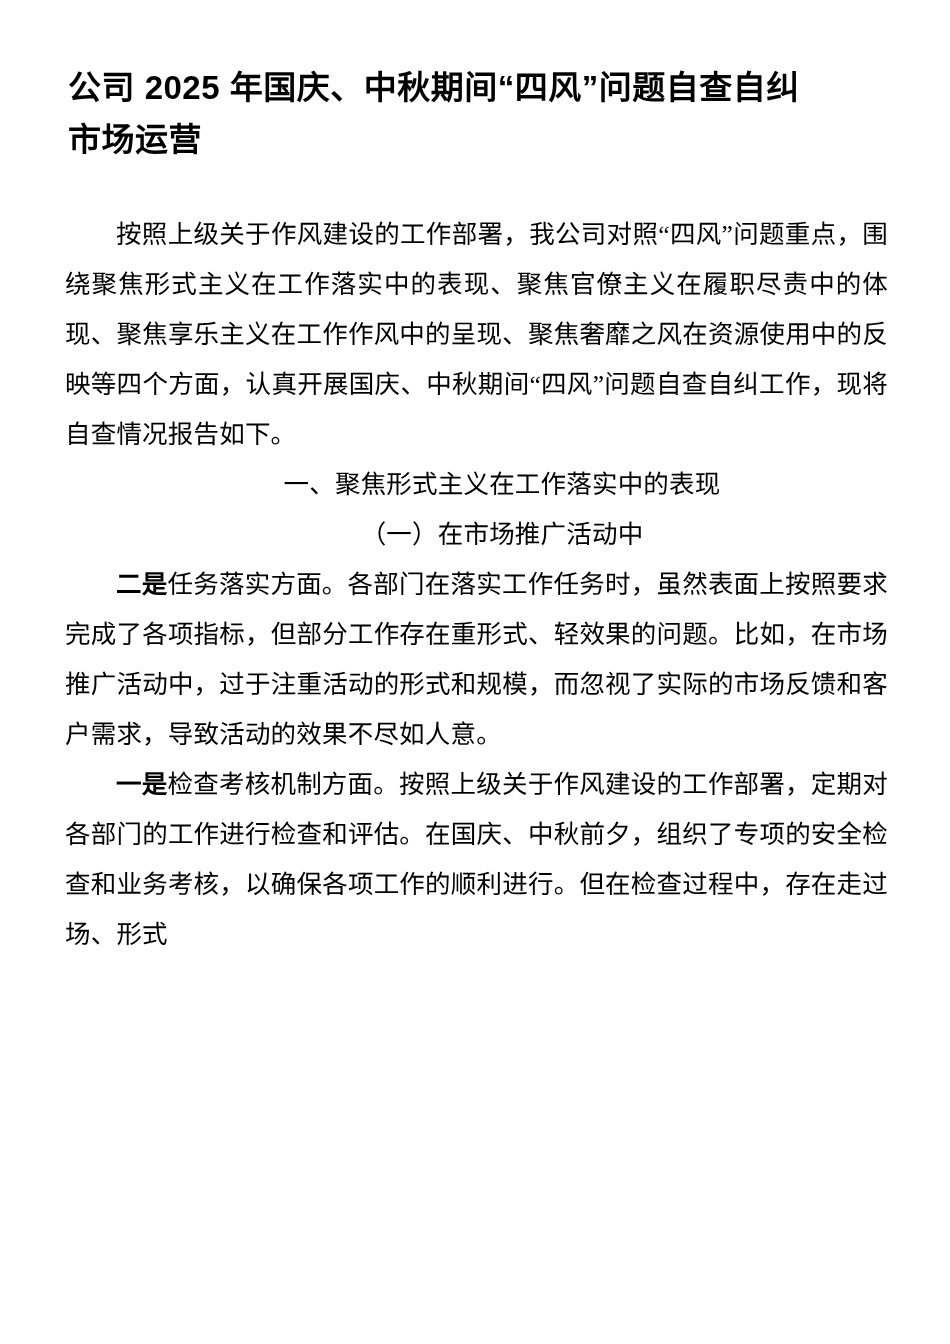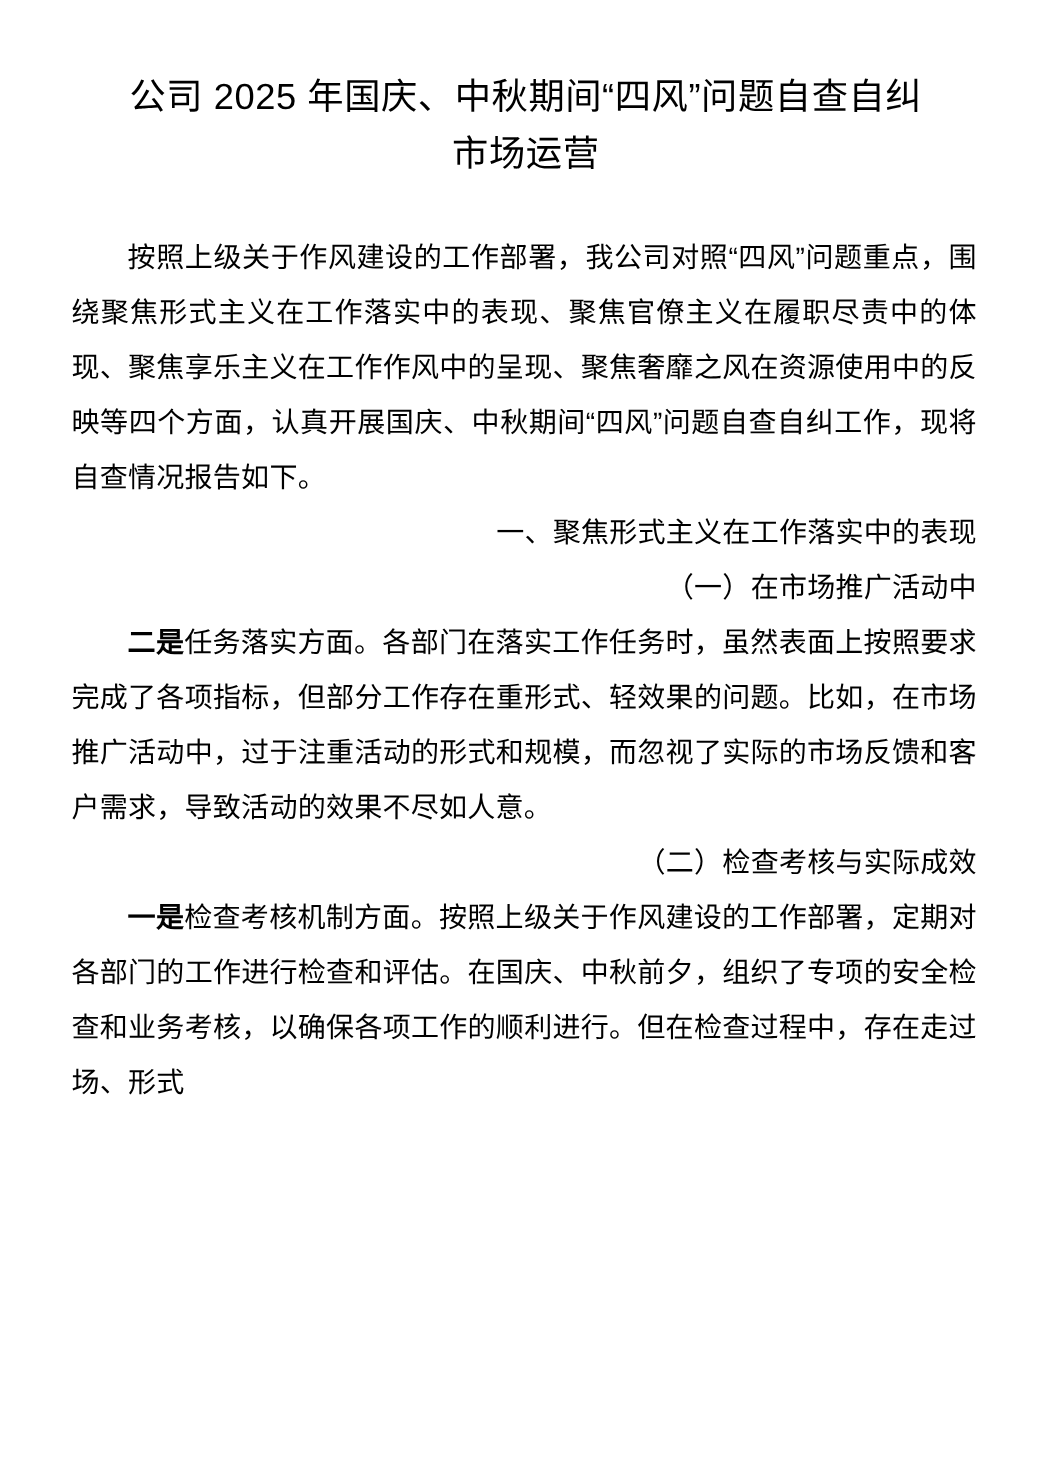--- a/index.html
+++ b/index.html
@@ -16,49 +16,50 @@
     overflow: hidden;
     font-family: "Liberation Sans", "DejaVu Sans", sans-serif;
     color: #000000;
     box-sizing: border-box;
   }
   .doc-title {
     position: absolute;
     left: 68px;
     top: 62px;
     width: 820px;
-    text-align: center;
+    text-align: left;
     font-size: 33px;
-    font-weight: 400;
+    font-weight: 700;
     line-height: 52px;
     letter-spacing: 0.5px;
     color: #000000;
   }
   .body-block {
     position: absolute;
     left: 65px;
     top: 210px;
     width: 823px;
+    font-family: Liberation Serif, serif;
   }
   p.para {
     margin: 0;
     font-size: 25.5px;
     line-height: 50px;
     text-align: justify;
     text-justify: inter-character;
     text-indent: 51px;
     color: #000000;
     word-break: break-all;
     letter-spacing: 0.2px;
   }
   p.heading {
     margin: 0;
     font-size: 25.5px;
     line-height: 50px;
-    text-align: right;
+    text-align: center;
     text-indent: 51px;
     color: #000000;
     letter-spacing: 0.2px;
   }
   .lead {
     font-weight: 700;
   }
 </style>
 </head>
 <body>
@@ -74,19 +75,18 @@
 
     <p class="para"><span>按照上级关于作风建设的工作部署，我公司对照“四风”问题重点，围绕聚焦形式主义在工作落实中的表现、聚焦官僚主义在履职尽责中的体现、聚焦享乐主义在工作作风中的呈现、聚焦奢靡之风在资源使用中的反映等四个方面，认真开展国庆、中秋期间“四风”问题自查自纠工作，现将自查情况报告如下。</span></p>
 
     <p class="heading"><span>一、聚焦形式主义在工作落实中的表现</span></p>
 
     <p class="heading"><span>（一）在市场推广活动中</span></p>
 
 
     <p class="para"><span class="lead">二是</span><span>任务落实方面。各部门在落实工作任务时，虽然表面上按照要求完成了各项指标，但部分工作存在重形式、轻效果的问题。比如，在市场推广活动中，过于注重活动的形式和规模，而忽视了实际的市场反馈和客户需求，导致活动的效果不尽如人意。</span></p>
 
-    <p class="heading"><span>（二）检查考核与实际成效</span></p>
 
     <p class="para"><span class="lead">一是</span><span>检查考核机制方面。按照上级关于作风建设的工作部署，定期对各部门的工作进行检查和评估。在国庆、中秋前夕，组织了专项的安全检查和业务考核，以确保各项工作的顺利进行。但在检查过程中，存在走过场、形式</span></p>
 
   </div>
 
 </div>
 
 </body></html>

